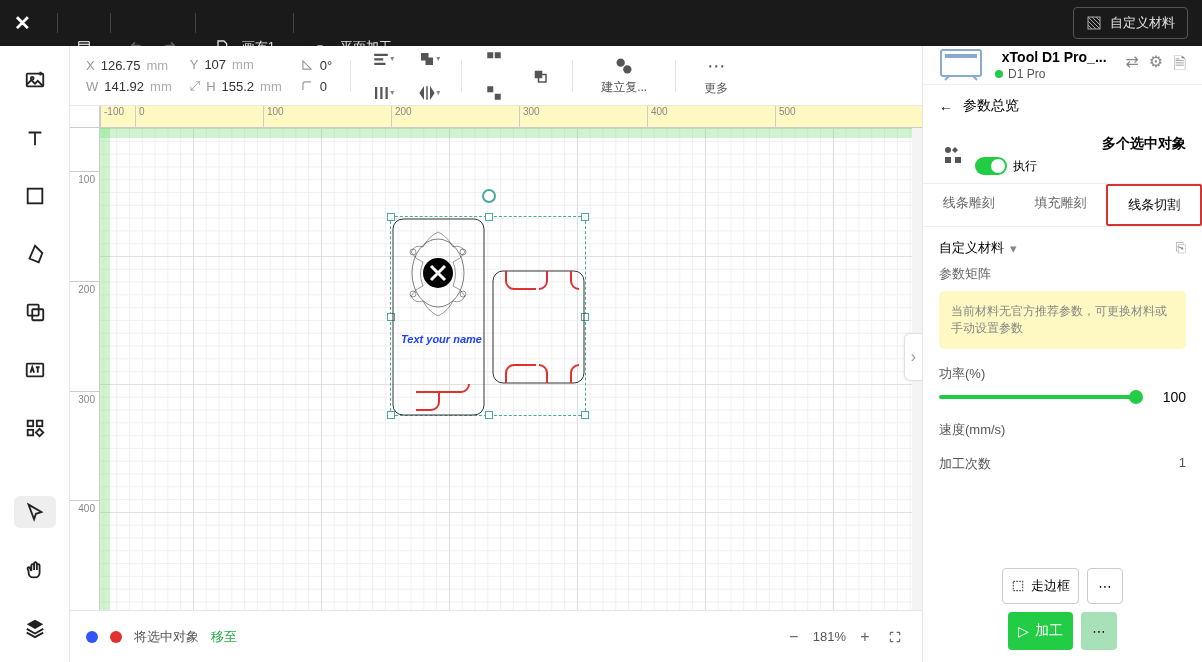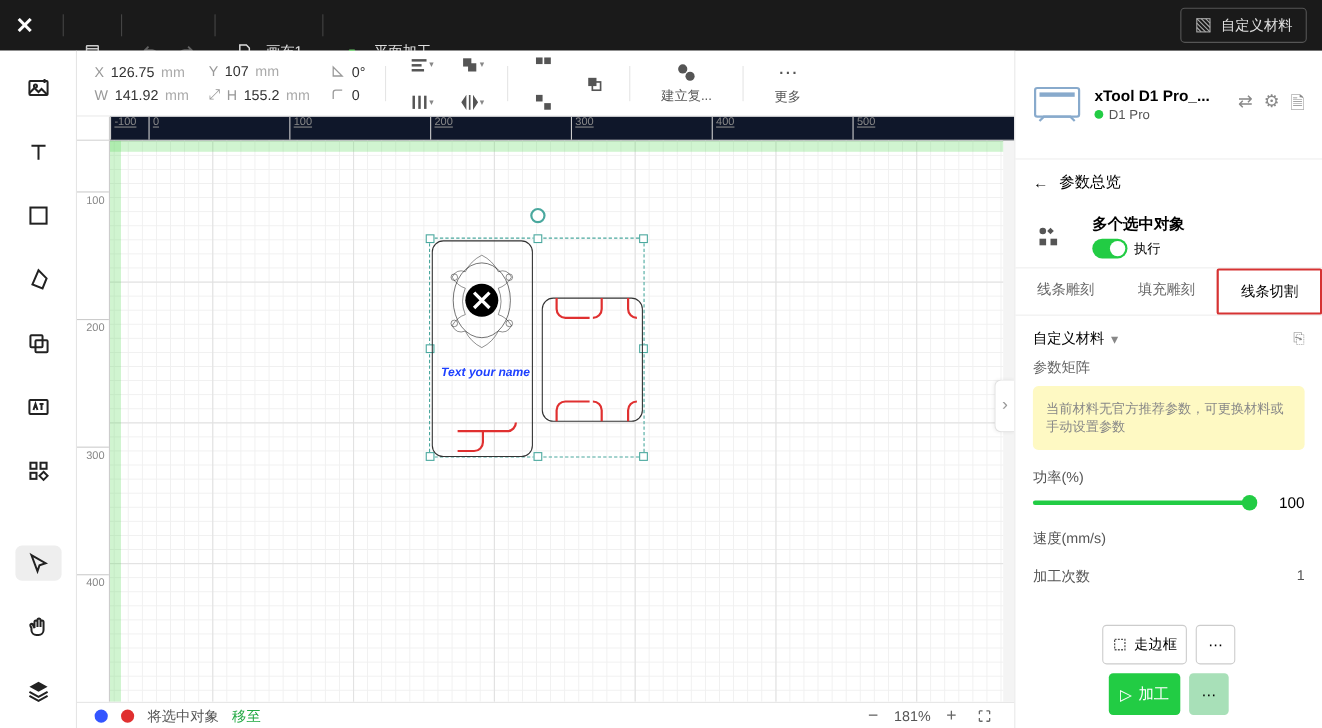--- a/index.html
+++ b/index.html
@@ -31,21 +31,21 @@
     .prop-val { font-weight: 500; color: #333; text-align: center; }
     .prop-unit { color: #aaa; }
     .props-bar .vsep { width: 1px; height: 32px; background: #e5e5e5; }
     .props-col { display: flex; flex-direction: column; gap: 6px; }
     .action-btn { display: flex; flex-direction: column; align-items: center; gap: 3px; font-size: 12px; cursor: pointer; padding: 0 10px; }
     .action-btn svg { width: 20px; height: 20px; }
     .ic-btn { width: 28px; height: 28px; display: flex; align-items: center; justify-content: center; cursor: pointer; }
     
     
     .canvas-wrap { flex: 1; position: relative; background: #f4f4f4; overflow: hidden; }
-    .ruler-h { position: absolute; top: 0; left: 30px; right: 0; height: 22px; background: #0f172a; border-bottom: 1px solid #ccc; display: flex; font-size: 10px; color: #888; text-decoration: underline; }
+    .ruler-h { position: absolute; top: 0; left: 30px; right: 0; height: 22px; background: #fef9c3; border-bottom: 1px solid #ccc; display: flex; font-size: 10px; color: #888; }
     .ruler-h .tick { width: 128px; border-left: 1px solid #ccc; padding-left: 3px; }
     .ruler-v { position: absolute; top: 22px; left: 0; bottom: 0; width: 30px; background: #fff; border-right: 1px solid #ccc; display: flex; flex-direction: column; font-size: 10px; color: #888; }
     .ruler-v .tick { height: 128px; border-top: 1px solid #ccc; padding: 2px 4px; text-align: right; }
     .ruler-corner { position: absolute; top: 0; left: 0; width: 30px; height: 22px; background: #fff; border-right: 1px solid #ccc; border-bottom: 1px solid #ccc; }
     
     .canvas { position: absolute; top: 22px; left: 30px; right: 10px; bottom: 0; background: #fff; 
               background-image: 
                 linear-gradient(#e0e0e0 1px, transparent 1px),
                 linear-gradient(90deg, #e0e0e0 1px, transparent 1px),
                 linear-gradient(#f0f0f0 1px, transparent 1px),
@@ -57,41 +57,41 @@
     .green-strip2 { position: absolute; top: 22px; left: 30px; right: 10px; height: 10px; background: rgba(100,220,100,0.3); pointer-events: none; }
     
     .selection { position: absolute; border: 1px dashed #4aa89e; }
     .handle { position: absolute; width: 8px; height: 8px; background: #fff; border: 1px solid #4aa89e; }
     .rot-handle { position: absolute; width: 14px; height: 14px; border: 2px solid #4aa89e; border-radius: 50%; background: #fff; }
     .canvas-text { position: absolute; color: #1e40ff; font-weight: bold; font-style: italic; font-size: 11px; font-family: 'Arial';}
     
     .expand-tab { position: absolute; right: 0; top: 45%; width: 18px; height: 48px; background: #fff; border: 1px solid #e0e0e0; border-right: none; border-radius: 6px 0 0 6px; display: flex; align-items: center; justify-content: center; cursor: pointer; color: #999; box-shadow: -1px 0 3px rgba(0,0,0,0.05); }
     
     
-    .status-bar { height: 24px; border-top: 1px solid #e5e5e5; display: flex; align-items: center; padding: 0 16px; font-size: 13px; color: #555; gap: 12px; }
+    .status-bar { height: 52px; border-top: 1px solid #e5e5e5; display: flex; align-items: center; padding: 0 16px; font-size: 13px; color: #555; gap: 12px; }
     .status-bar .dot { width: 12px; height: 12px; border-radius: 50%; }
     .status-bar .spacer { flex: 1; }
     .move-link { color: #22aa44; cursor: pointer; }
     .zoom-ctl { display: flex; align-items: center; gap: 8px; }
     .zoom-btn { width: 22px; height: 22px; display: flex; align-items: center; justify-content: center; cursor: pointer; font-size: 16px; color: #666; }
     
     
     .right-panel { width: 280px; border-left: 1px solid #e5e5e5; display: flex; flex-direction: column; }
-    .device-row { display: flex; align-items: center; padding: 30px 16px; gap: 12px; border-bottom: 1px solid #eee; }
+    .device-row { display: flex; align-items: center; padding: 0 16px; gap: 12px; border-bottom: 1px solid #eee; text-align: center; }
     .dev-img { width: 44px; height: 38px; }
     .dev-info { flex: 1; }
     .dev-name { font-weight: 600; font-size: 14px; }
     .dev-status { display: flex; align-items: center; gap: 5px; font-size: 12px; color: #555; margin-top: 2px; }
     .dev-dot { width: 8px; height: 8px; border-radius: 50%; background: #22cc44; }
     .dev-icons { display: flex; gap: 10px; color: #888; }
     .dev-icons span { cursor: pointer; }
     
     .params-header { display: flex; align-items: center; padding: 12px 16px; gap: 10px; font-size: 14px; font-weight: 500; }
     
-    .sel-row { display: flex; align-items: center; padding: 8px 16px; gap: 26px; }
+    .sel-row { display: flex; align-items: center; padding: 8px 16px; gap: 8px; text-align: right; }
     .sel-icon { width: 28px; height: 28px; display: flex; align-items: center; justify-content: center; }
     .sel-info { flex: 1; }
     .sel-title { font-weight: 600; font-size: 14px; }
     .sel-exec { display: flex; align-items: center; gap: 6px; margin-top: 4px; font-size: 12px; }
     .toggle { width: 32px; height: 18px; background: #22cc44; border-radius: 9px; position: relative; }
     .toggle::after { content: ''; position: absolute; width: 14px; height: 14px; background: #fff; border-radius: 50%; top: 2px; left: 16px; }
     
     .tabs { display: flex; border-top: 1px solid #eee; border-bottom: 1px solid #eee; }
     .tab { flex: 1; text-align: center; padding: 10px 0; font-size: 13px; cursor: pointer; color: #666; }
     .tab.active { color: #000; font-weight: 500; }

